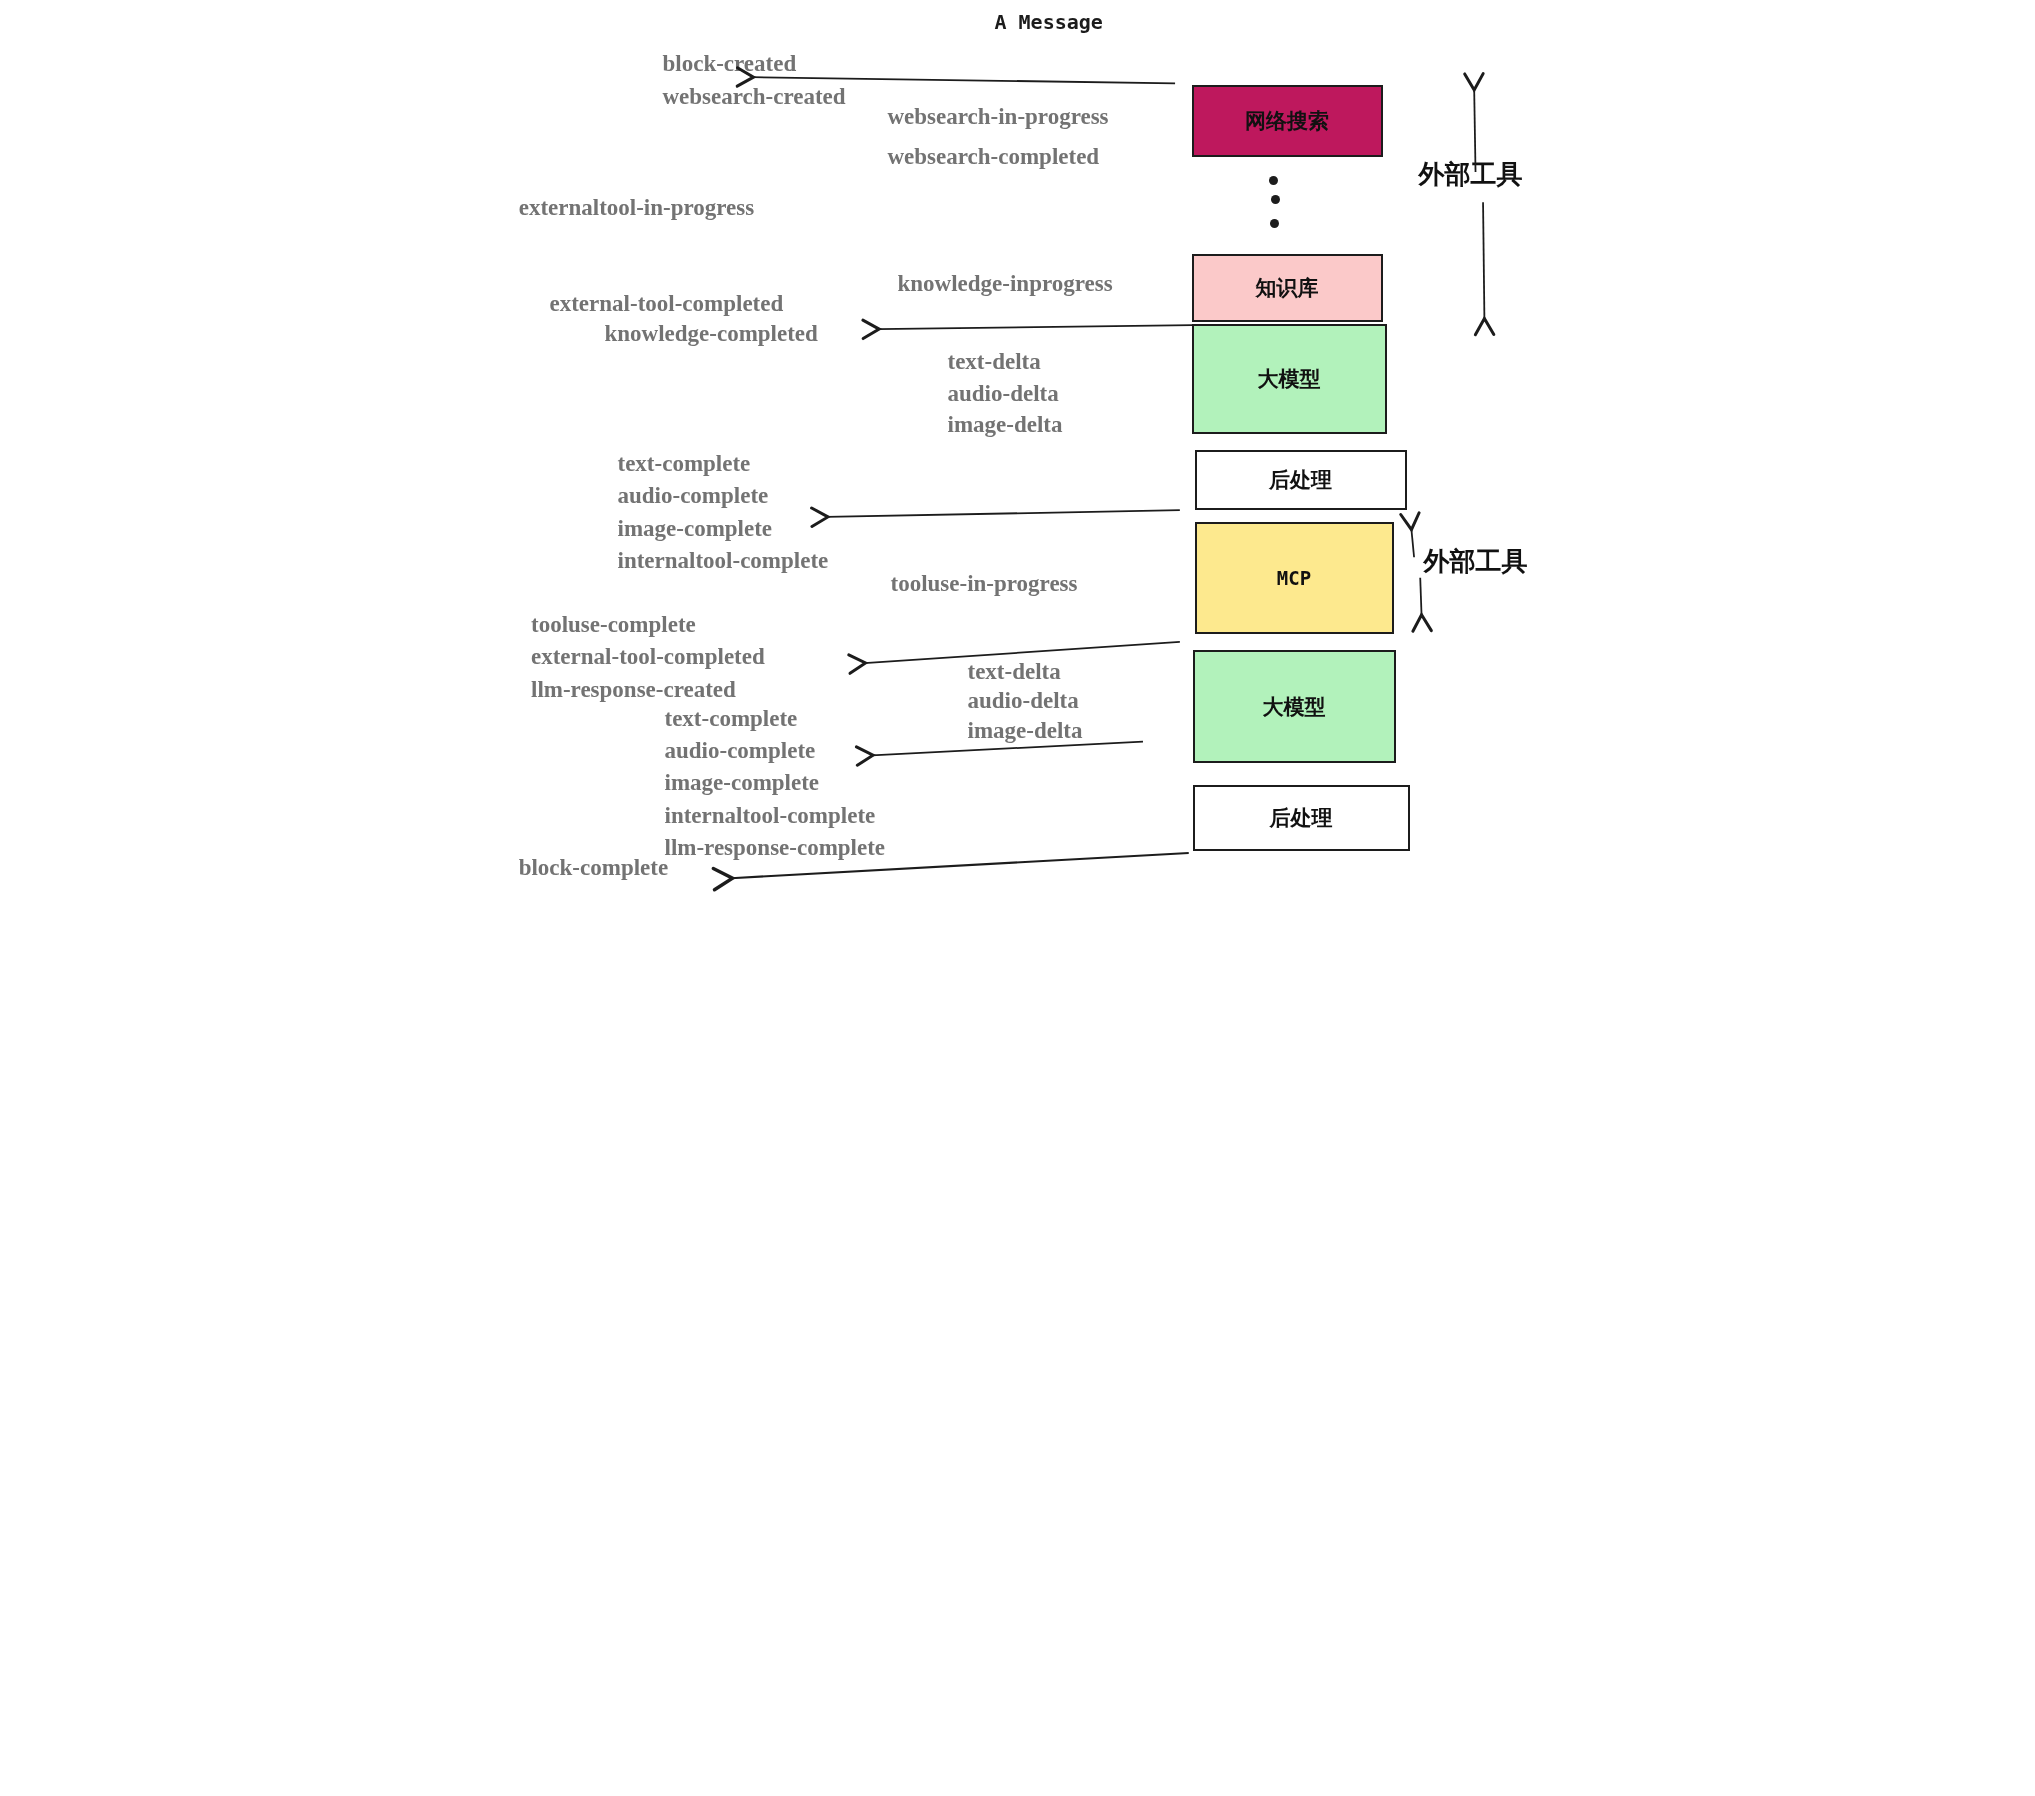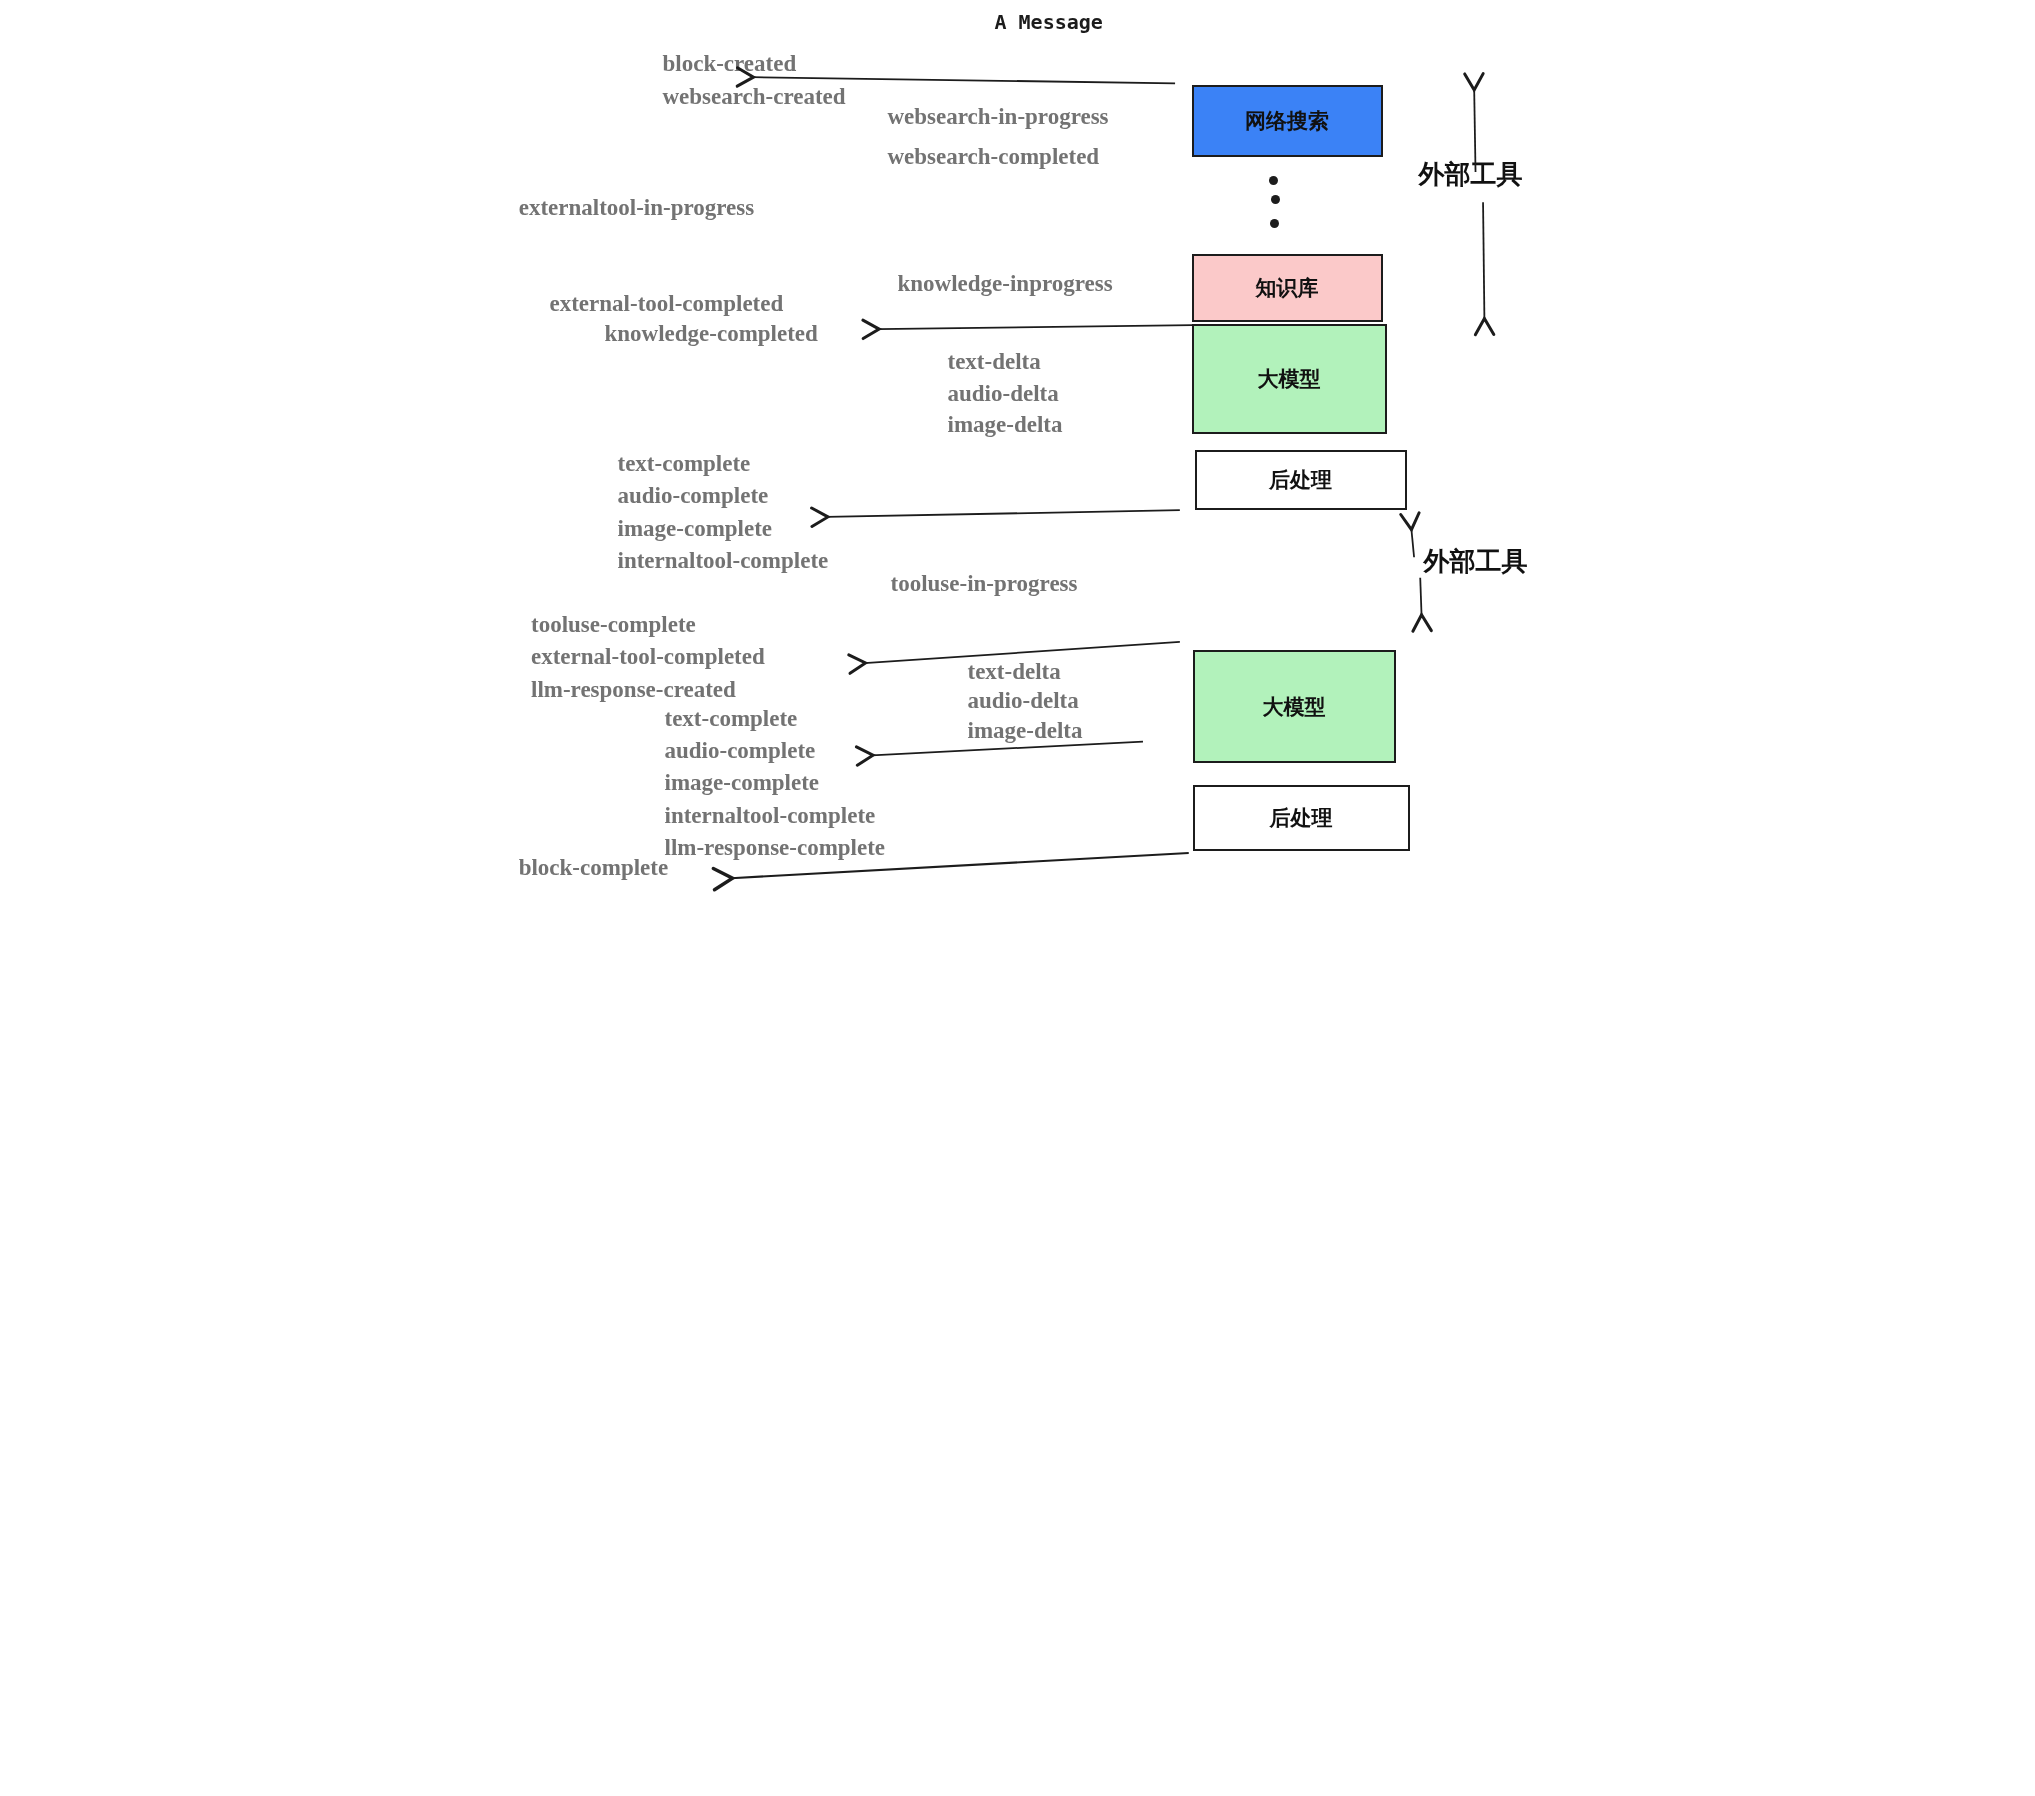--- a/index.html
+++ b/index.html
@@ -78,31 +78,34 @@
   <div class="evt" style="left:156px;top:707px;">text-complete</div>
   <div class="evt" style="left:156px;top:739px;">audio-complete</div>
   <div class="evt" style="left:156px;top:771px;">image-complete</div>
   <div class="evt" style="left:156px;top:804px;">internaltool-complete</div>
   <div class="evt" style="left:156px;top:836px;">llm-response-complete</div>
   <div class="evt" style="left:10.2px;top:856px;">block-complete</div>
   <div class="evt" style="left:459px;top:660px;">text-delta</div>
   <div class="evt" style="left:459px;top:689px;">audio-delta</div>
   <div class="evt" style="left:459px;top:719px;">image-delta</div>
 
-  <div class="box" style="left:683px;top:85px;width:191px;height:72px;background:#3b82f6;">
+  <div class="box" style="left:683px;top:85px;width:191px;height:72px;background:#be185d;">
       <span>网络搜索</span>
     </div>
   <div class="box" style="left:683px;top:254px;width:191px;height:68px;background:#fbc9c9;">
       <span>知识库</span>
     </div>
   <div class="box" style="left:683px;top:324px;width:195px;height:110px;background:#b2f2bb;">
       <span>大模型</span>
     </div>
   <div class="box" style="left:686px;top:450px;width:212px;height:60px;background:#ffffff;">
       <span>后处理</span>
+    </div>
+  <div class="box mono" style="left:686px;top:522px;width:199px;height:112px;background:#fde98e;">
+      <span>MCP</span>
     </div>
   <div class="box" style="left:684px;top:650px;width:203px;height:113px;background:#b2f2bb;">
       <span>大模型</span>
     </div>
   <div class="box" style="left:684px;top:785px;width:217px;height:66px;background:#ffffff;">
       <span>后处理</span>
     </div>
 
   <div class="dot" style="left:760px;top:176px;"></div>
   <div class="dot" style="left:762px;top:195px;"></div>

